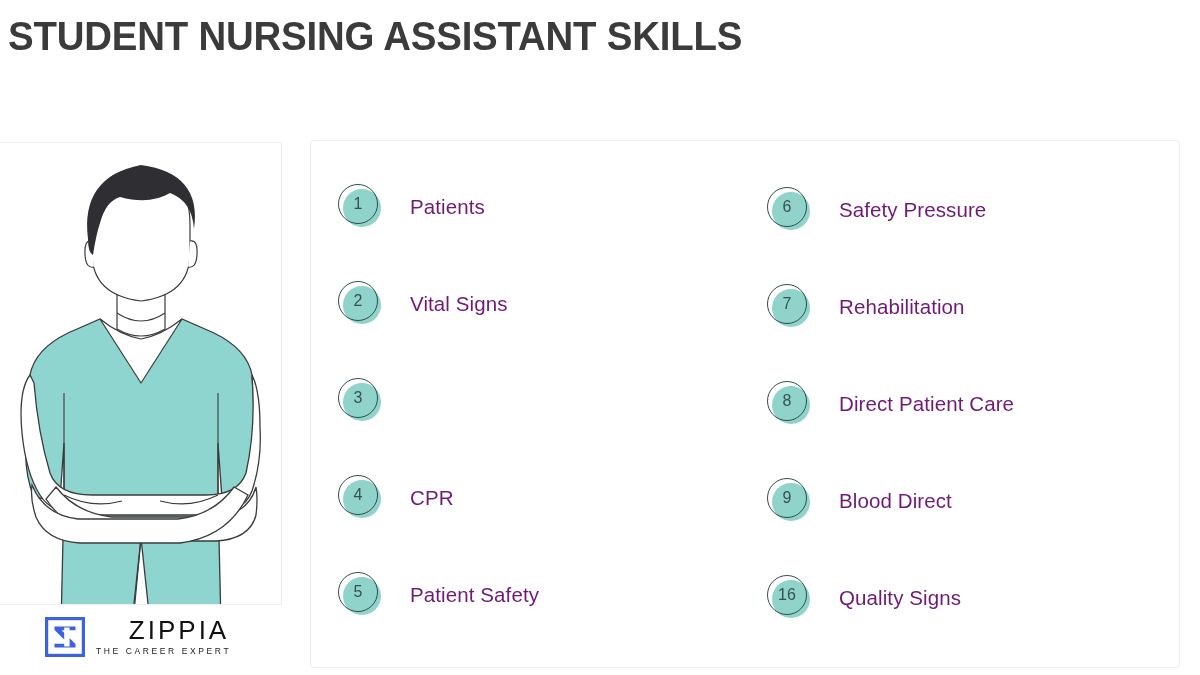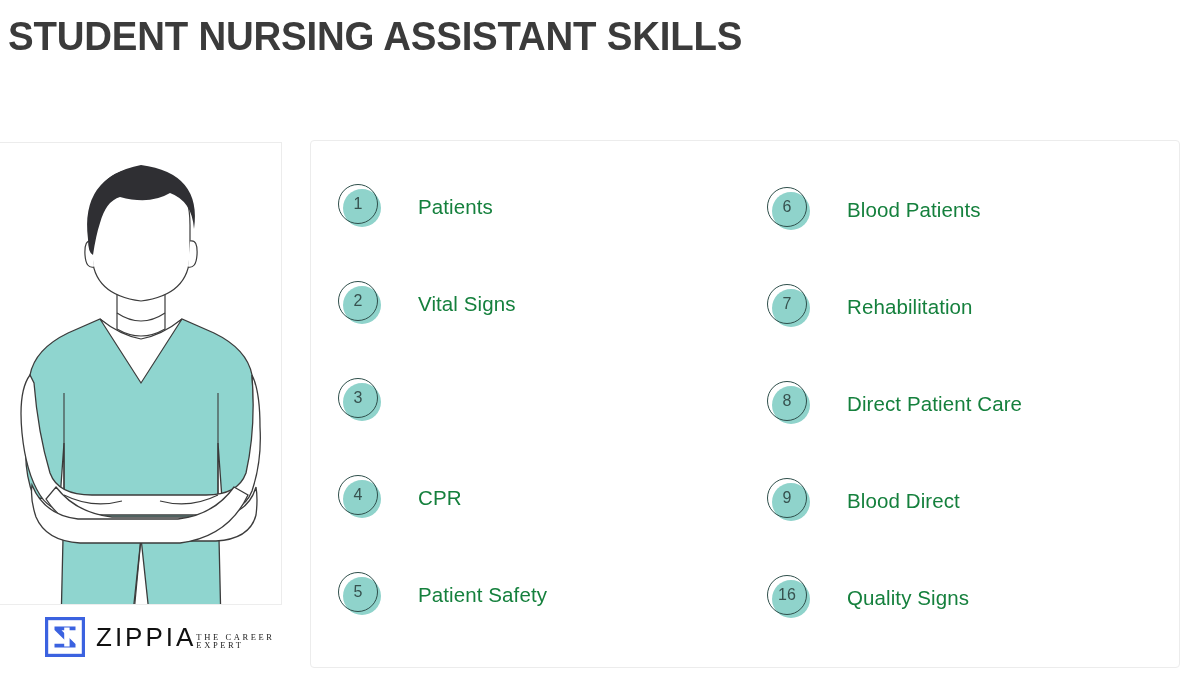--- a/index.html
+++ b/index.html
@@ -69,35 +69,35 @@
 
   .logo-mark {
     width: 40px;
     height: 40px;
     flex: 0 0 auto;
   }
 
   .logo-words {
     margin-left: 11px;
     display: flex;
-    flex-direction: row;
+    flex-direction: column;
     align-items: flex-end;
   }
 
   .logo-name {
     font-family: "Liberation Sans", sans-serif;
     font-size: 26px;
     font-weight: normal;
     letter-spacing: 3.0px;
     color: #111111;
     line-height: 1;
   }
 
   .logo-tag {
-    font-family: Liberation Serif, serif;
+    font-family: Liberation Sans, sans-serif;
     font-size: 8.5px;
     letter-spacing: 2.6px;
     color: #1b1b1b;
     line-height: 1;
     margin-top: 4px;
     margin-right: -2px;
   }
 
   
   .skills-panel {
@@ -165,24 +165,24 @@
   }
   .badge .num {
     font-family: "Liberation Sans", sans-serif;
     font-size: 16px;
     color: #37524f;
     line-height: 1;
     letter-spacing: 0.2px;
   }
 
   .skill-label {
-    margin-left: 34px;
+    margin-left: 26px;
     font-family: "Liberation Sans", sans-serif;
     font-size: 20.5px;
-    color: #15803d;
+    color: #701a75;
     white-space: nowrap;
     letter-spacing: 0.1px;
   }
 </style>
 </head>
 <body>
 
 <h1 class="page-title">STUDENT NURSING ASSISTANT SKILLS</h1>
 
 <div class="illus-panel">
@@ -300,21 +300,21 @@
 
     <div class="skill-col right">
 
       <div class="skill-row">
         <span class="badge">
           <span class="blob"></span>
           <span class="ring">
               <span class="num">6</span>
             </span>
         </span>
-        <span class="skill-label">Blood Patients</span>
+        <span class="skill-label">Safety Pressure</span>
       </div>
 
       <div class="skill-row">
         <span class="badge">
           <span class="blob"></span>
           <span class="ring">
               <span class="num">7</span>
             </span>
         </span>
         <span class="skill-label">Rehabilitation</span>

